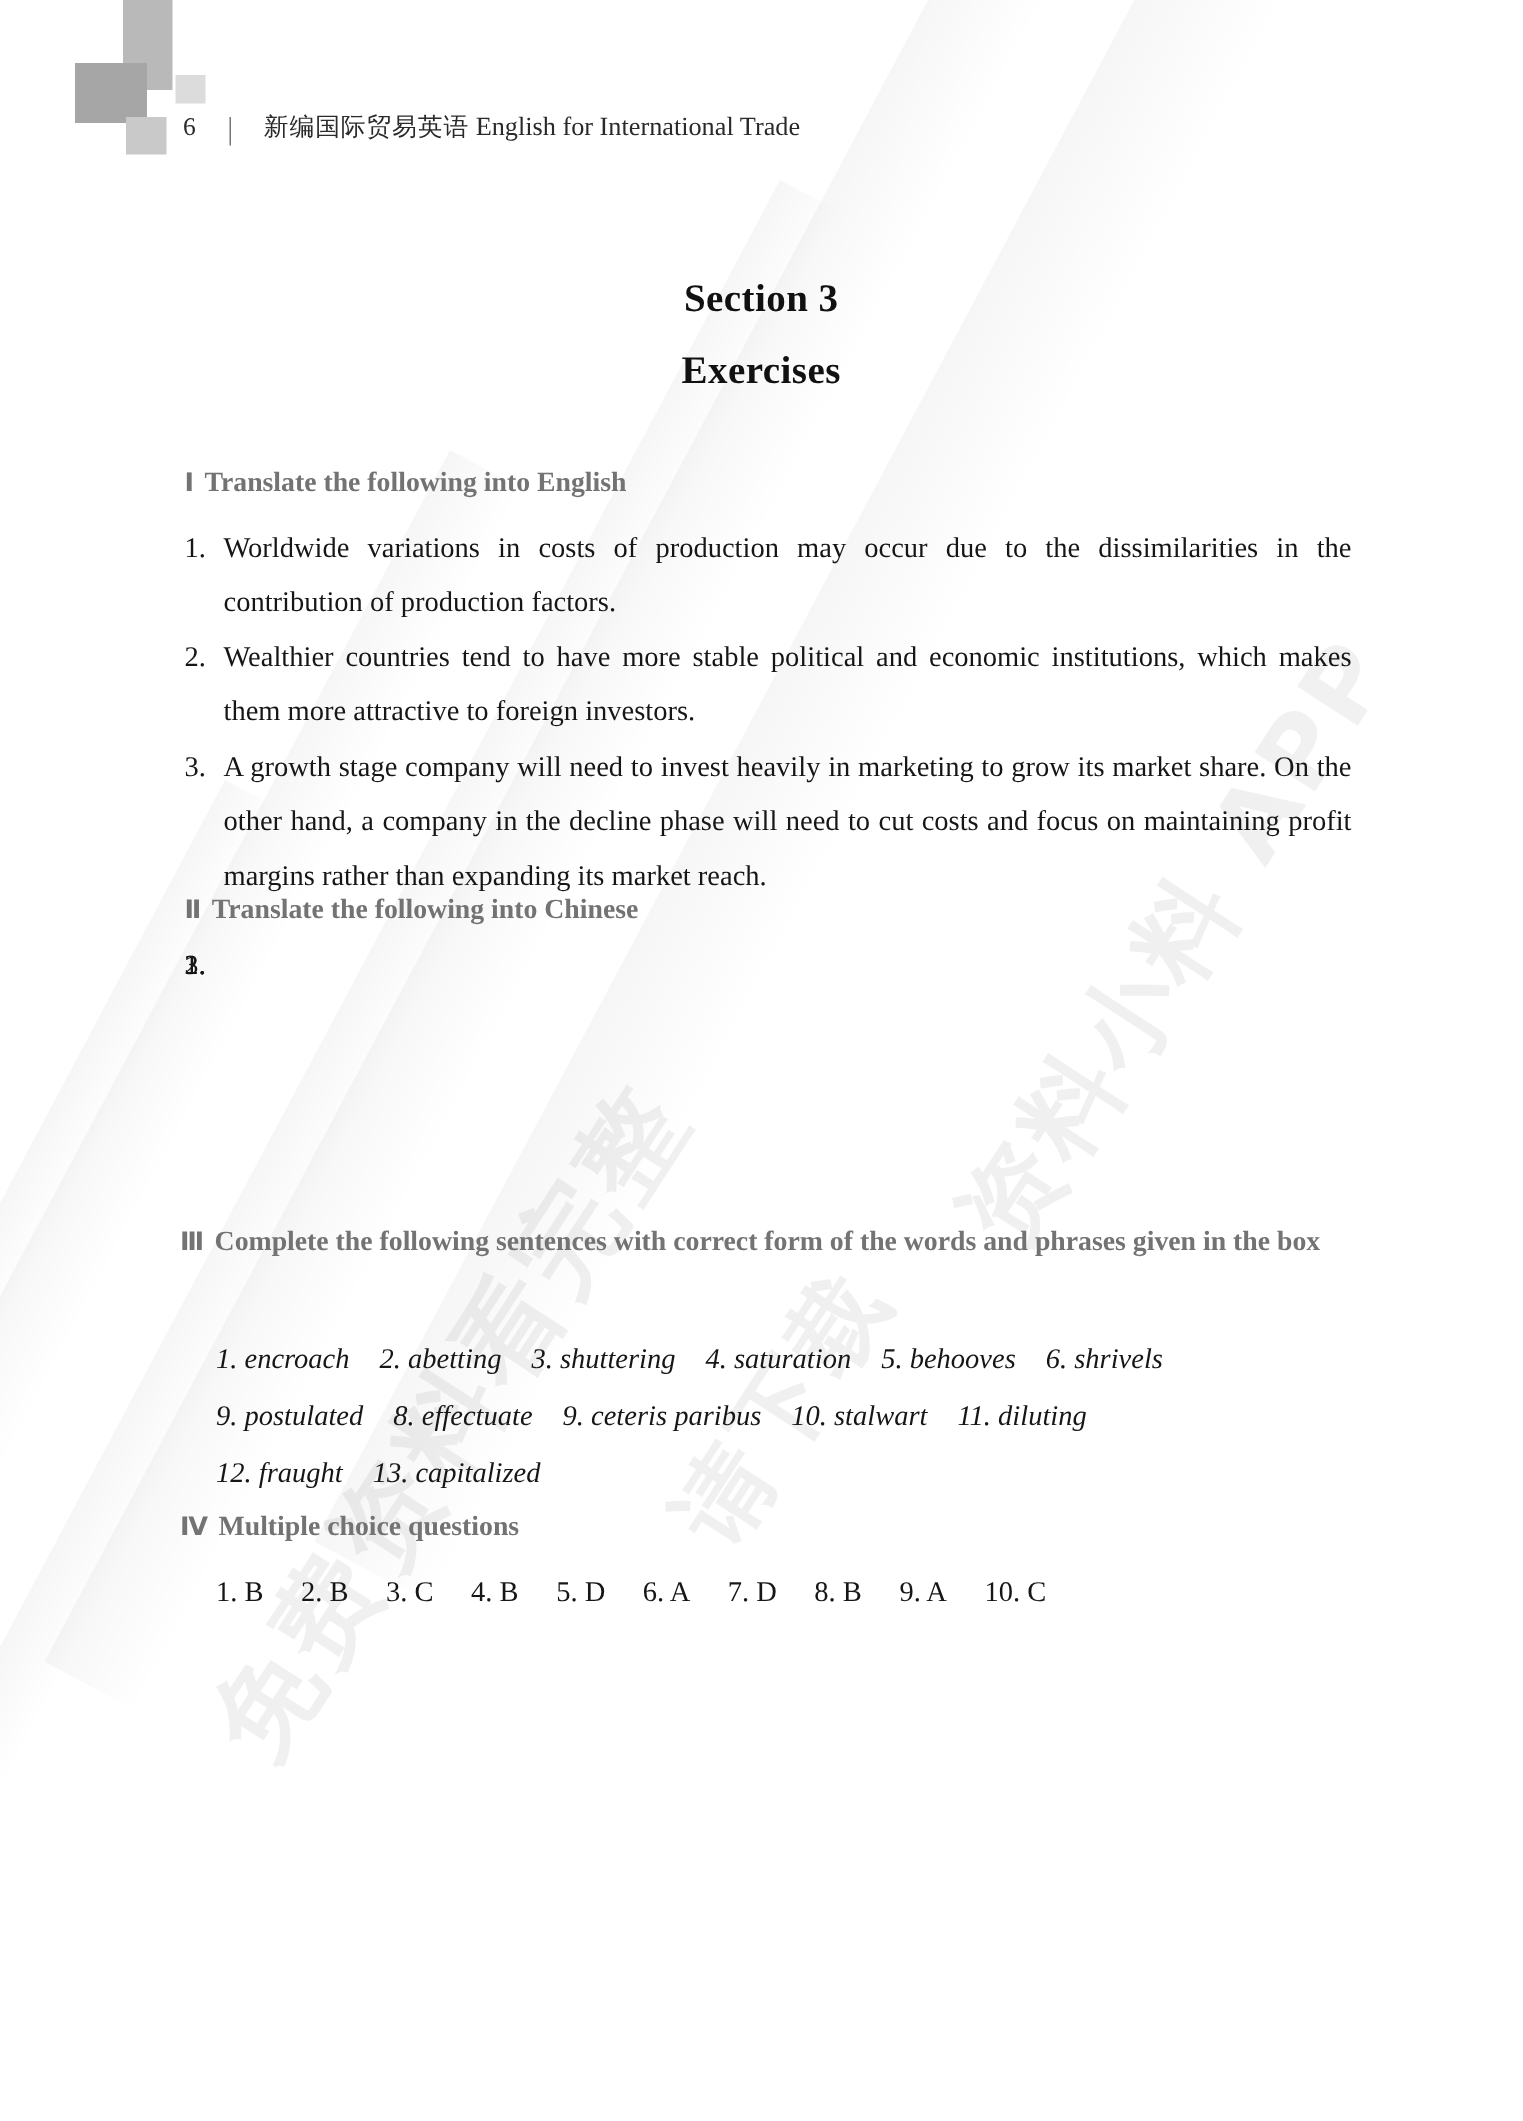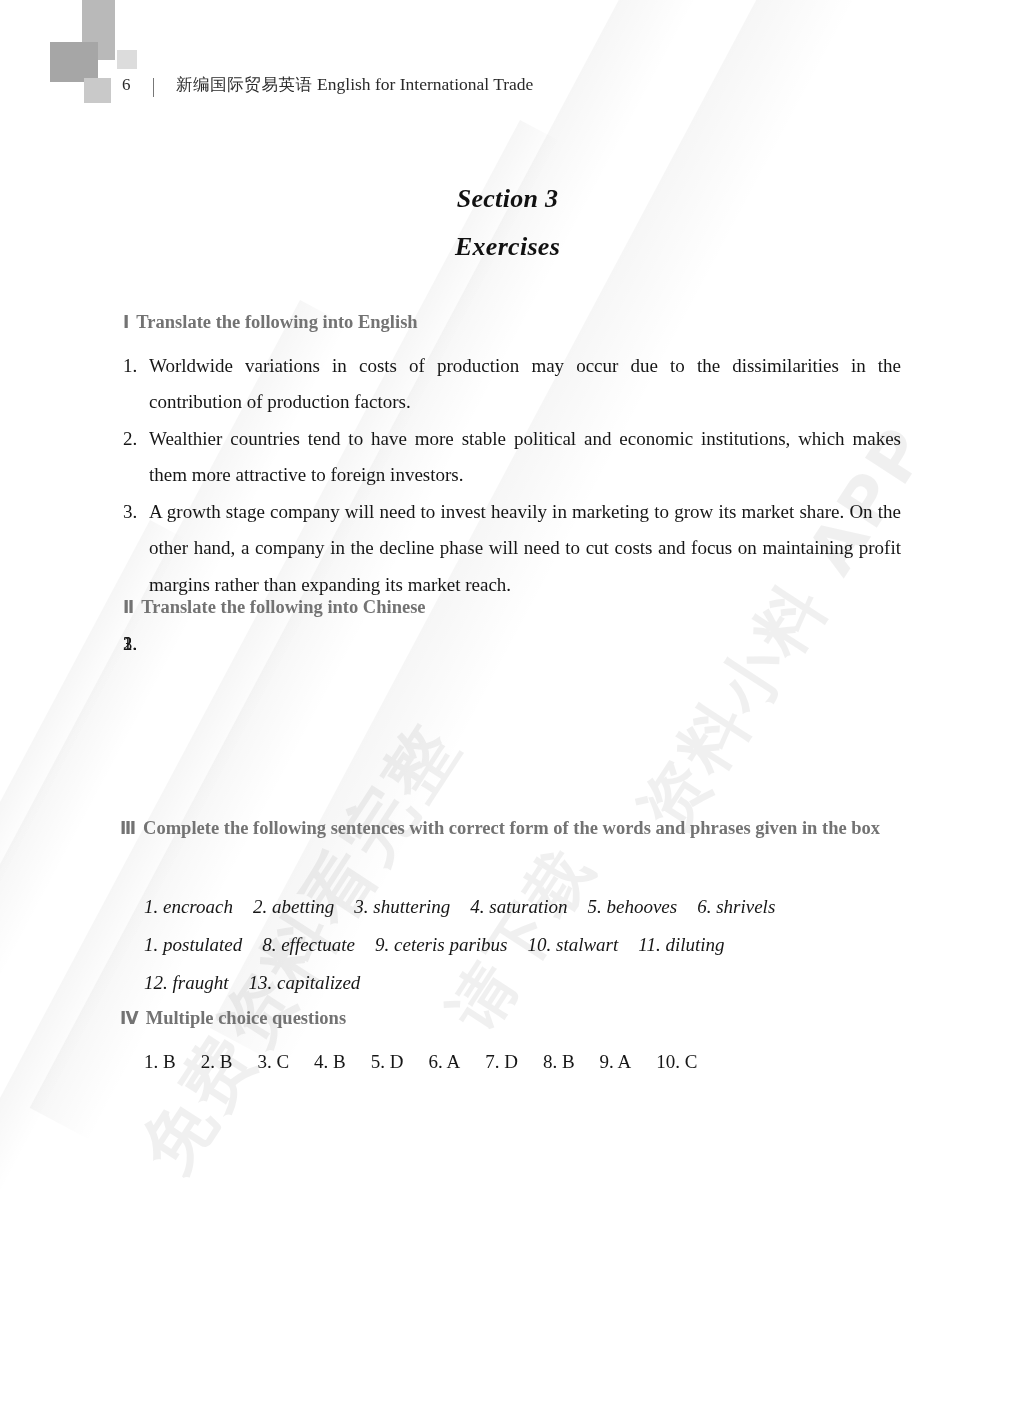--- a/index.html
+++ b/index.html
@@ -89,21 +89,20 @@
   #content {
     position: absolute;
     left: 0; top: 0;
     width: 1015px;
     z-index: 2;
   }
 
   .section-title {
     text-align: center;
     font-weight: bold;
-    font-style: italic;
     font-size: 26px;
     letter-spacing: 0.3px;
     color: #111;
   }
   #title-section3 { position: absolute; left: 0; top: 184px; width: 100%; }
   #title-exercises { position: absolute; left: 0; top: 232px; width: 100%; }
 
   .block { position: absolute; }
 
   .qhead {
@@ -241,21 +240,21 @@
       <div class="qhead wrap">
         <span class="rn">Ⅲ</span><span>Complete the following sentences with correct form of the words and phrases given in the box</span>
       </div>
     </div>
 
     <div class="block answer-rows" style="left:144px; top:888px;font-style:italic;">
       <span class="row">
         <span class="item">1. encroach</span><span class="item">2. abetting</span><span class="item">3. shuttering</span><span class="item">4. saturation</span><span class="item">5. behooves</span><span class="item">6. shrivels</span>
       </span>
       <span class="row">
-        <span class="item">1. postulated</span><span class="item">8. effectuate</span><span class="item">9. ceteris paribus</span><span class="item">10. stalwart</span><span class="item">11. diluting</span>
+        <span class="item">9. postulated</span><span class="item">8. effectuate</span><span class="item">9. ceteris paribus</span><span class="item">10. stalwart</span><span class="item">11. diluting</span>
       </span>
       <span class="row">
         <span class="item">12. fraught</span><span class="item">13. capitalized</span>
       </span>
     </div>
 
     <div class="block" style="left:120px; top:1004px; width:780px;">
       <div class="qhead">
         <span class="rn">Ⅳ</span><span>Multiple choice questions</span>
       </div>

